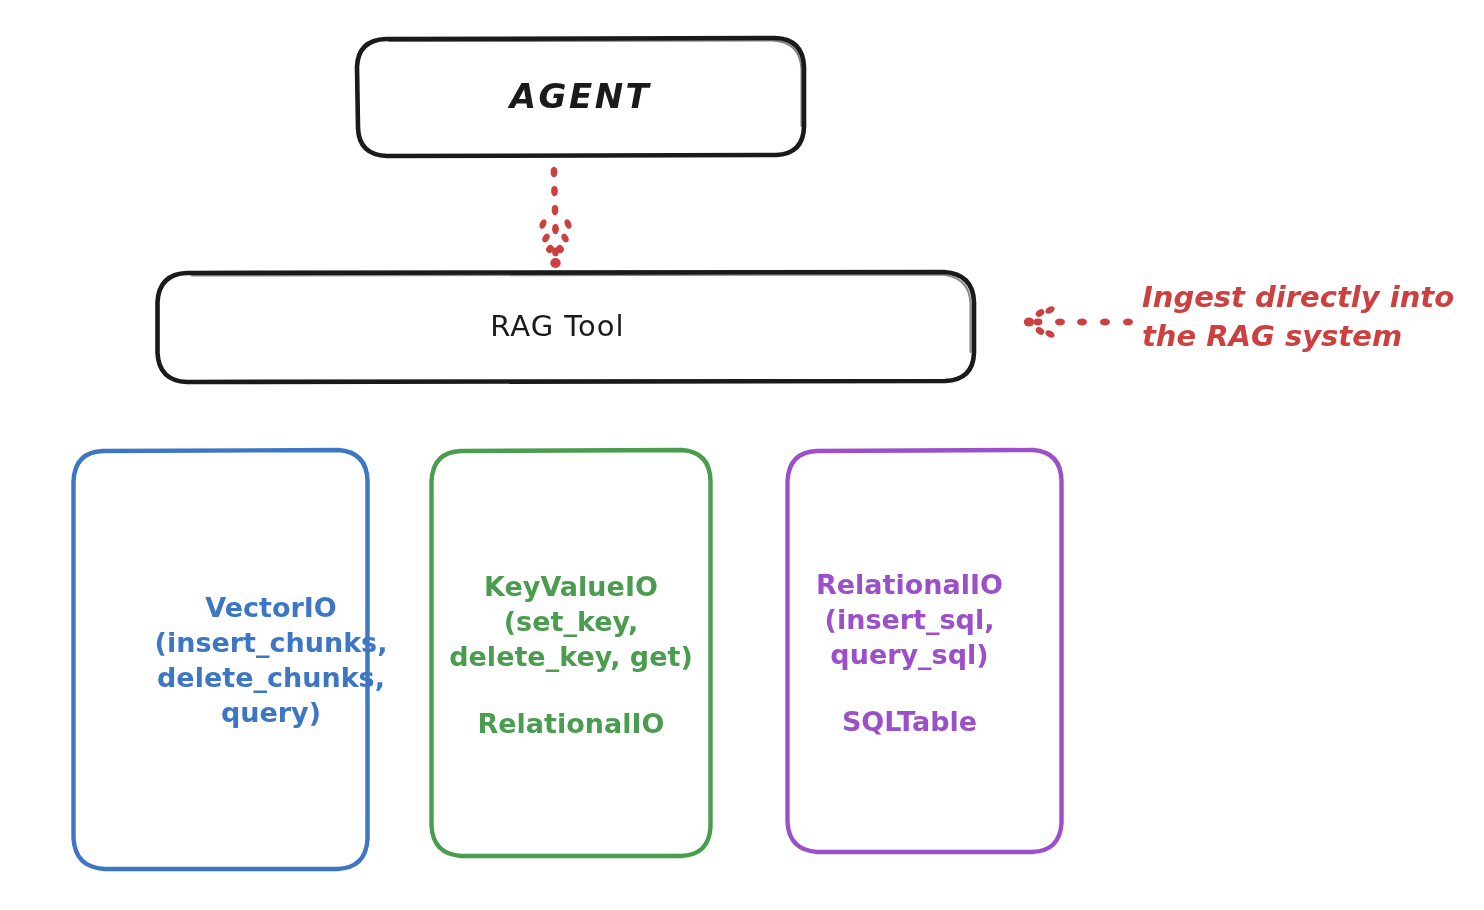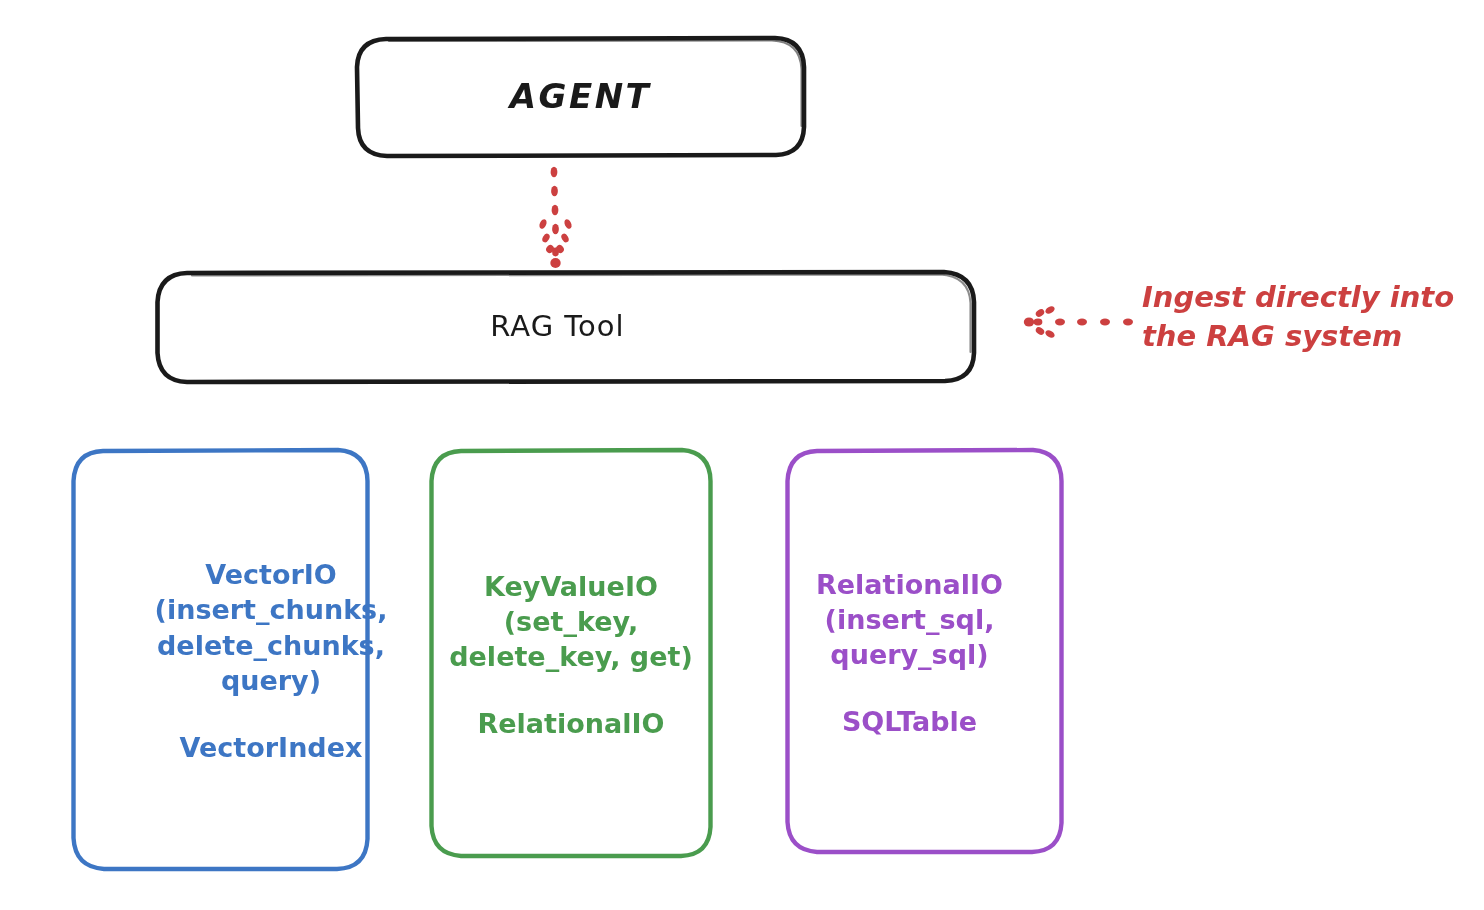--- a/index.html
+++ b/index.html
@@ -197,21 +197,20 @@
 
 <div class="node" id="rag-tool-node">
   <div class="node-label">RAG Tool</div>
 </div>
 
 <div class="node leaf-node" id="vectorio-node">
   <div class="node-label">VectorIO
 (insert_chunks,
 delete_chunks,
 query)</div>
-  <div class="node-sublabel">VectorIndex</div>
 </div>
 
 <div class="node leaf-node" id="keyvalueio-node">
   <div class="node-label">KeyValueIO
 (set_key,
 delete_key, get)</div>
   <div class="node-sublabel">RelationalIO</div>
 </div>
 
 <div class="node leaf-node" id="relationalio-node">

